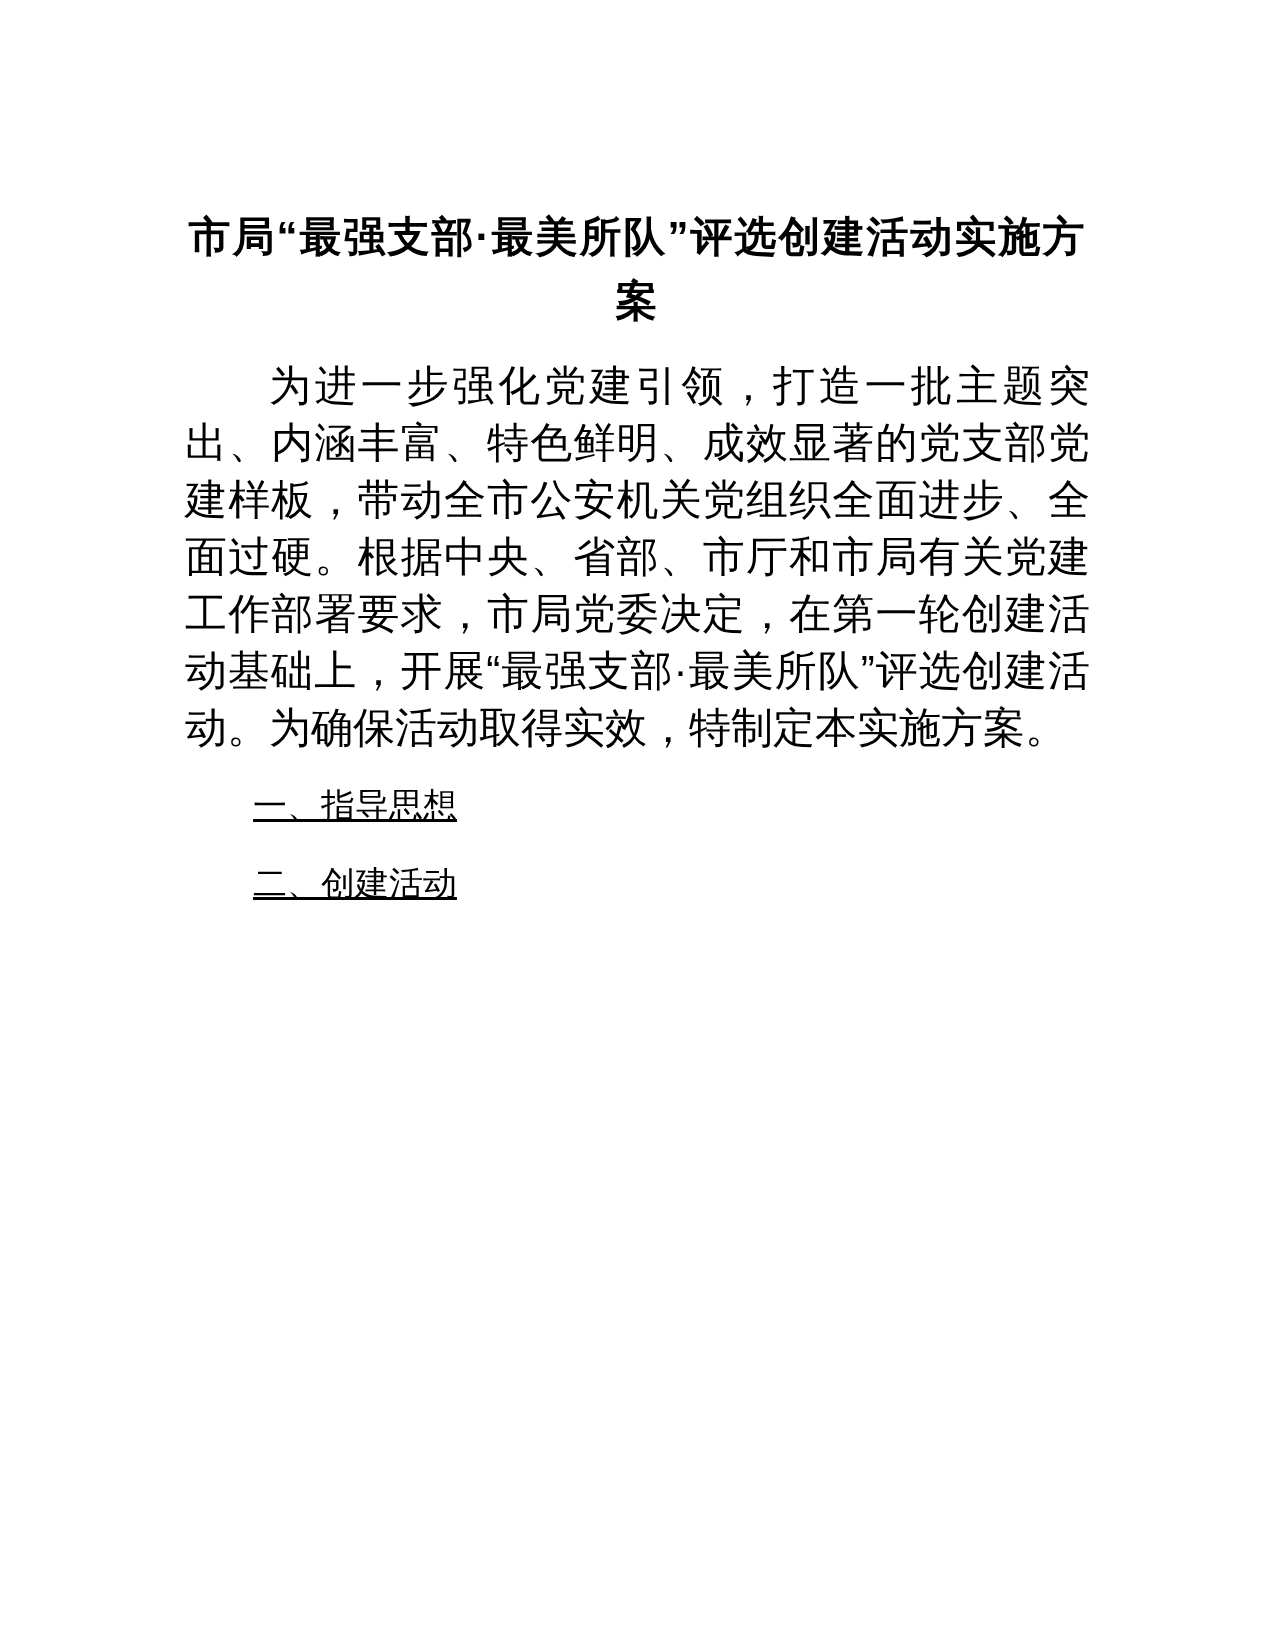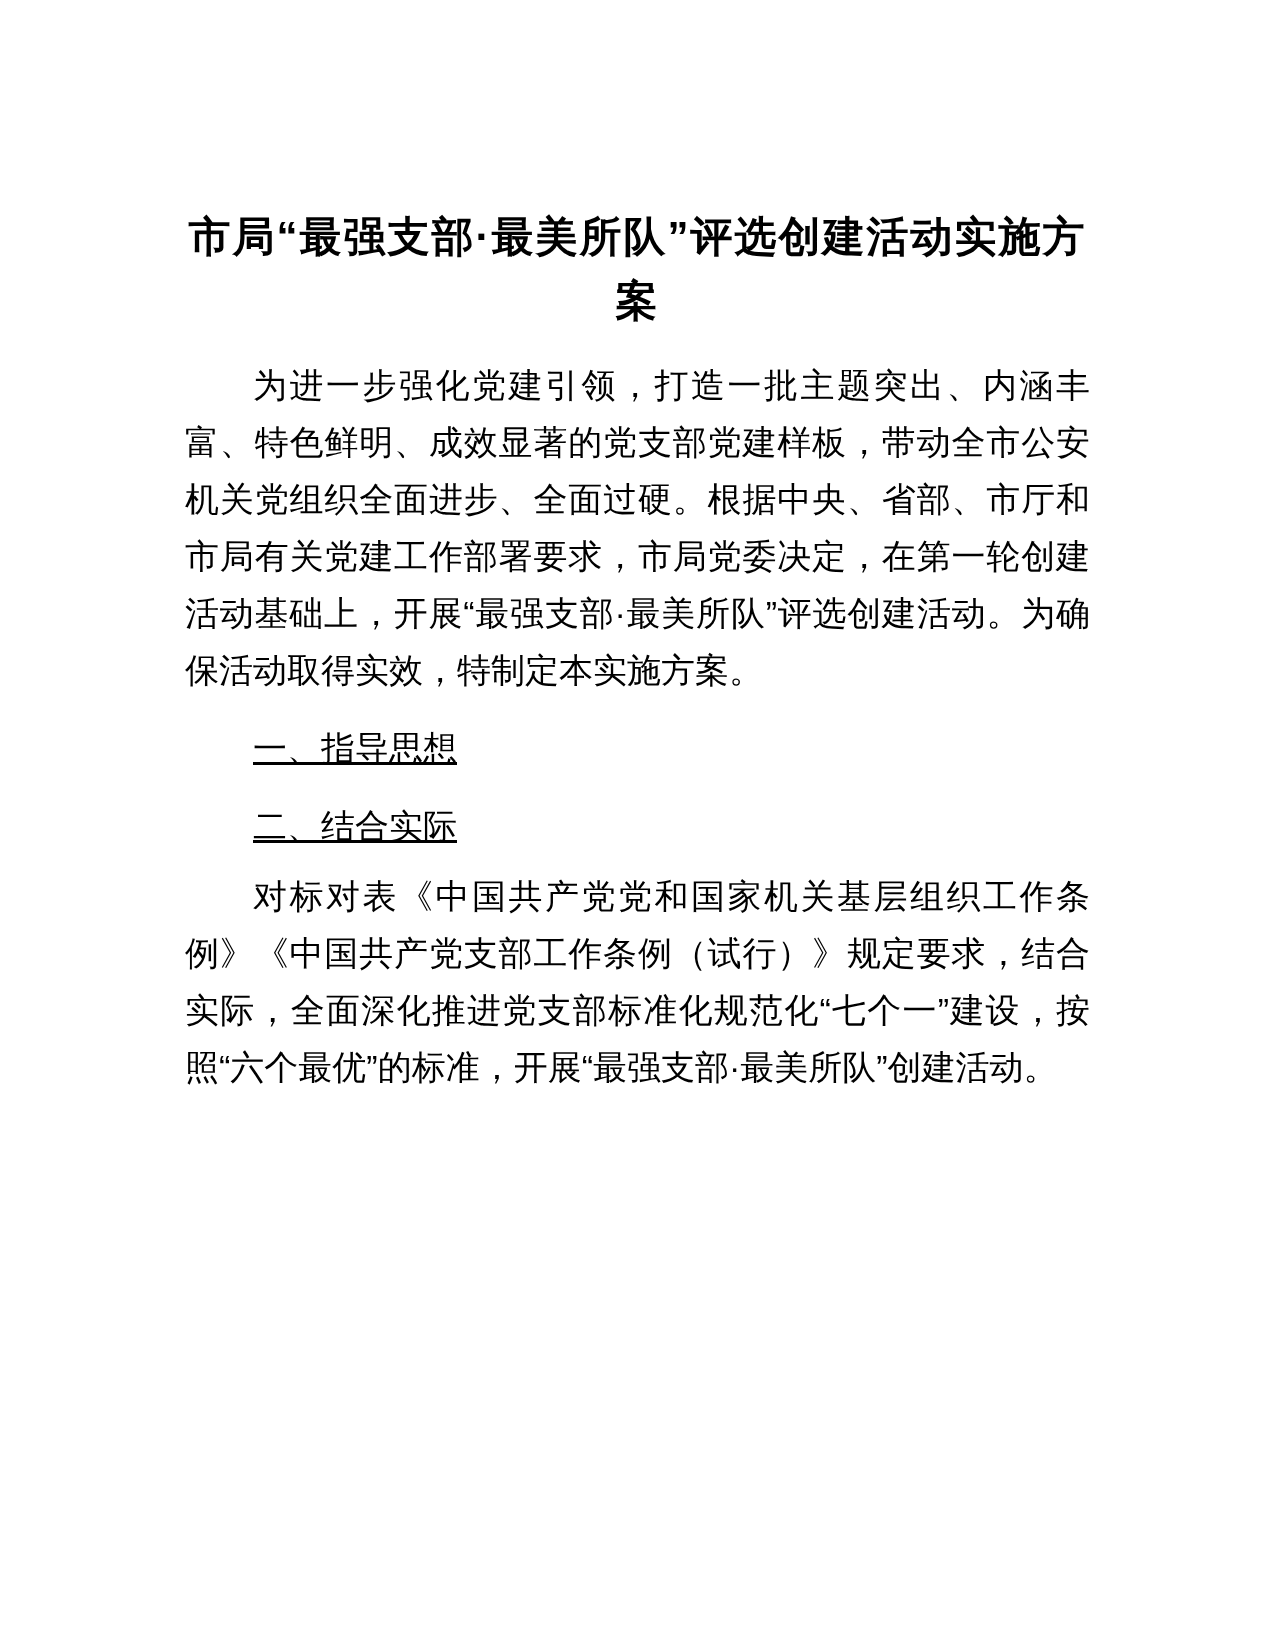--- a/index.html
+++ b/index.html
@@ -25,21 +25,21 @@
   }
   .doc-title {
     font-size: 42px;
     line-height: 64px;
     font-weight: bold;
     text-align: center;
     letter-spacing: 2px;
     margin: 0 0 24px 0;
   }
   .para {
-    font-size: 34px;
+    font-size: 42px;
     line-height: 57px;
     text-align: justify;
     text-justify: inter-ideograph;
     text-indent: 2em;
     margin: 0;
     word-break: break-all;
   }
   .section-heading {
     font-size: 34px;
     line-height: 57px;
@@ -55,18 +55,17 @@
 <div class="page">
   <div class="content">
 
     <h1 class="doc-title">市局“最强支部·最美所队”评选创建活动实施方案</h1>
 
     <p class="para">为进一步强化党建引领，打造一批主题突出、内涵丰富、特色鲜明、成效显著的党支部党建样板，带动全市公安机关党组织全面进步、全面过硬。根据中央、省部、市厅和市局有关党建工作部署要求，市局党委决定，在第一轮创建活动基础上，开展“最强支部·最美所队”评选创建活动。为确保活动取得实效，特制定本实施方案。</p>
 
     <h2 class="section-heading">一、指导思想</h2>
 
 
-    <h2 class="section-heading">二、结合实际</h2>
+    <h2 class="section-heading">二、创建活动</h2>
 
-    <p class="para">对标对表《中国共产党党和国家机关基层组织工作条例》《中国共产党支部工作条例（试行）》规定要求，结合实际，全面深化推进党支部标准化规范化“七个一”建设，按照“六个最优”的标准，开展“最强支部·最美所队”创建活动。</p>
 
   </div>
 </div>
 
 </body></html>

